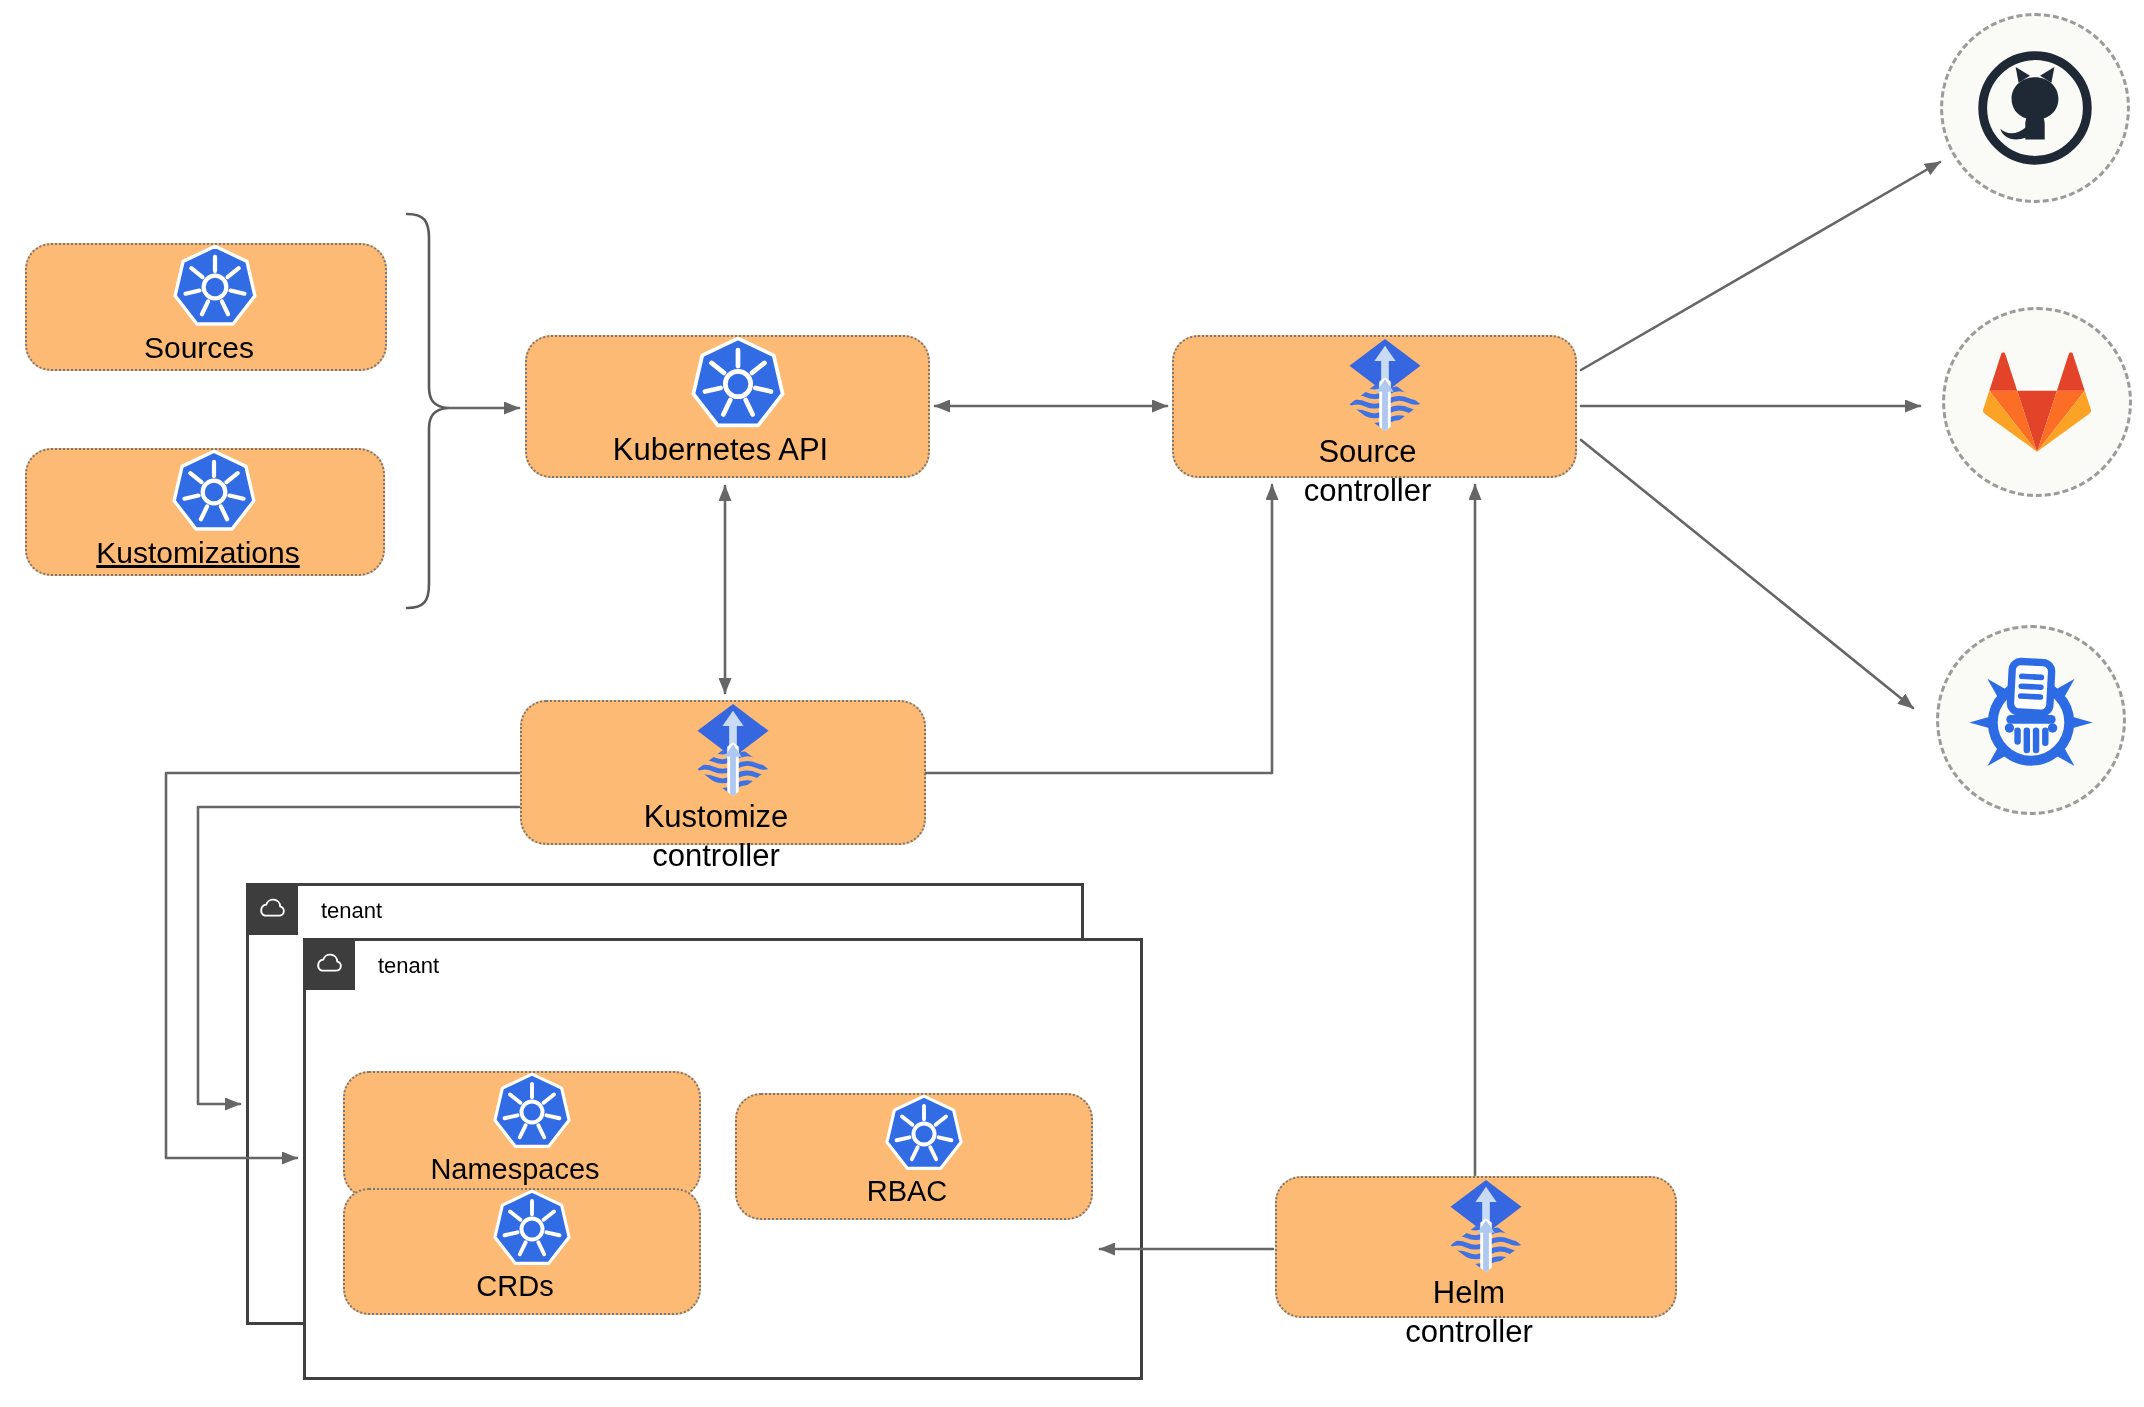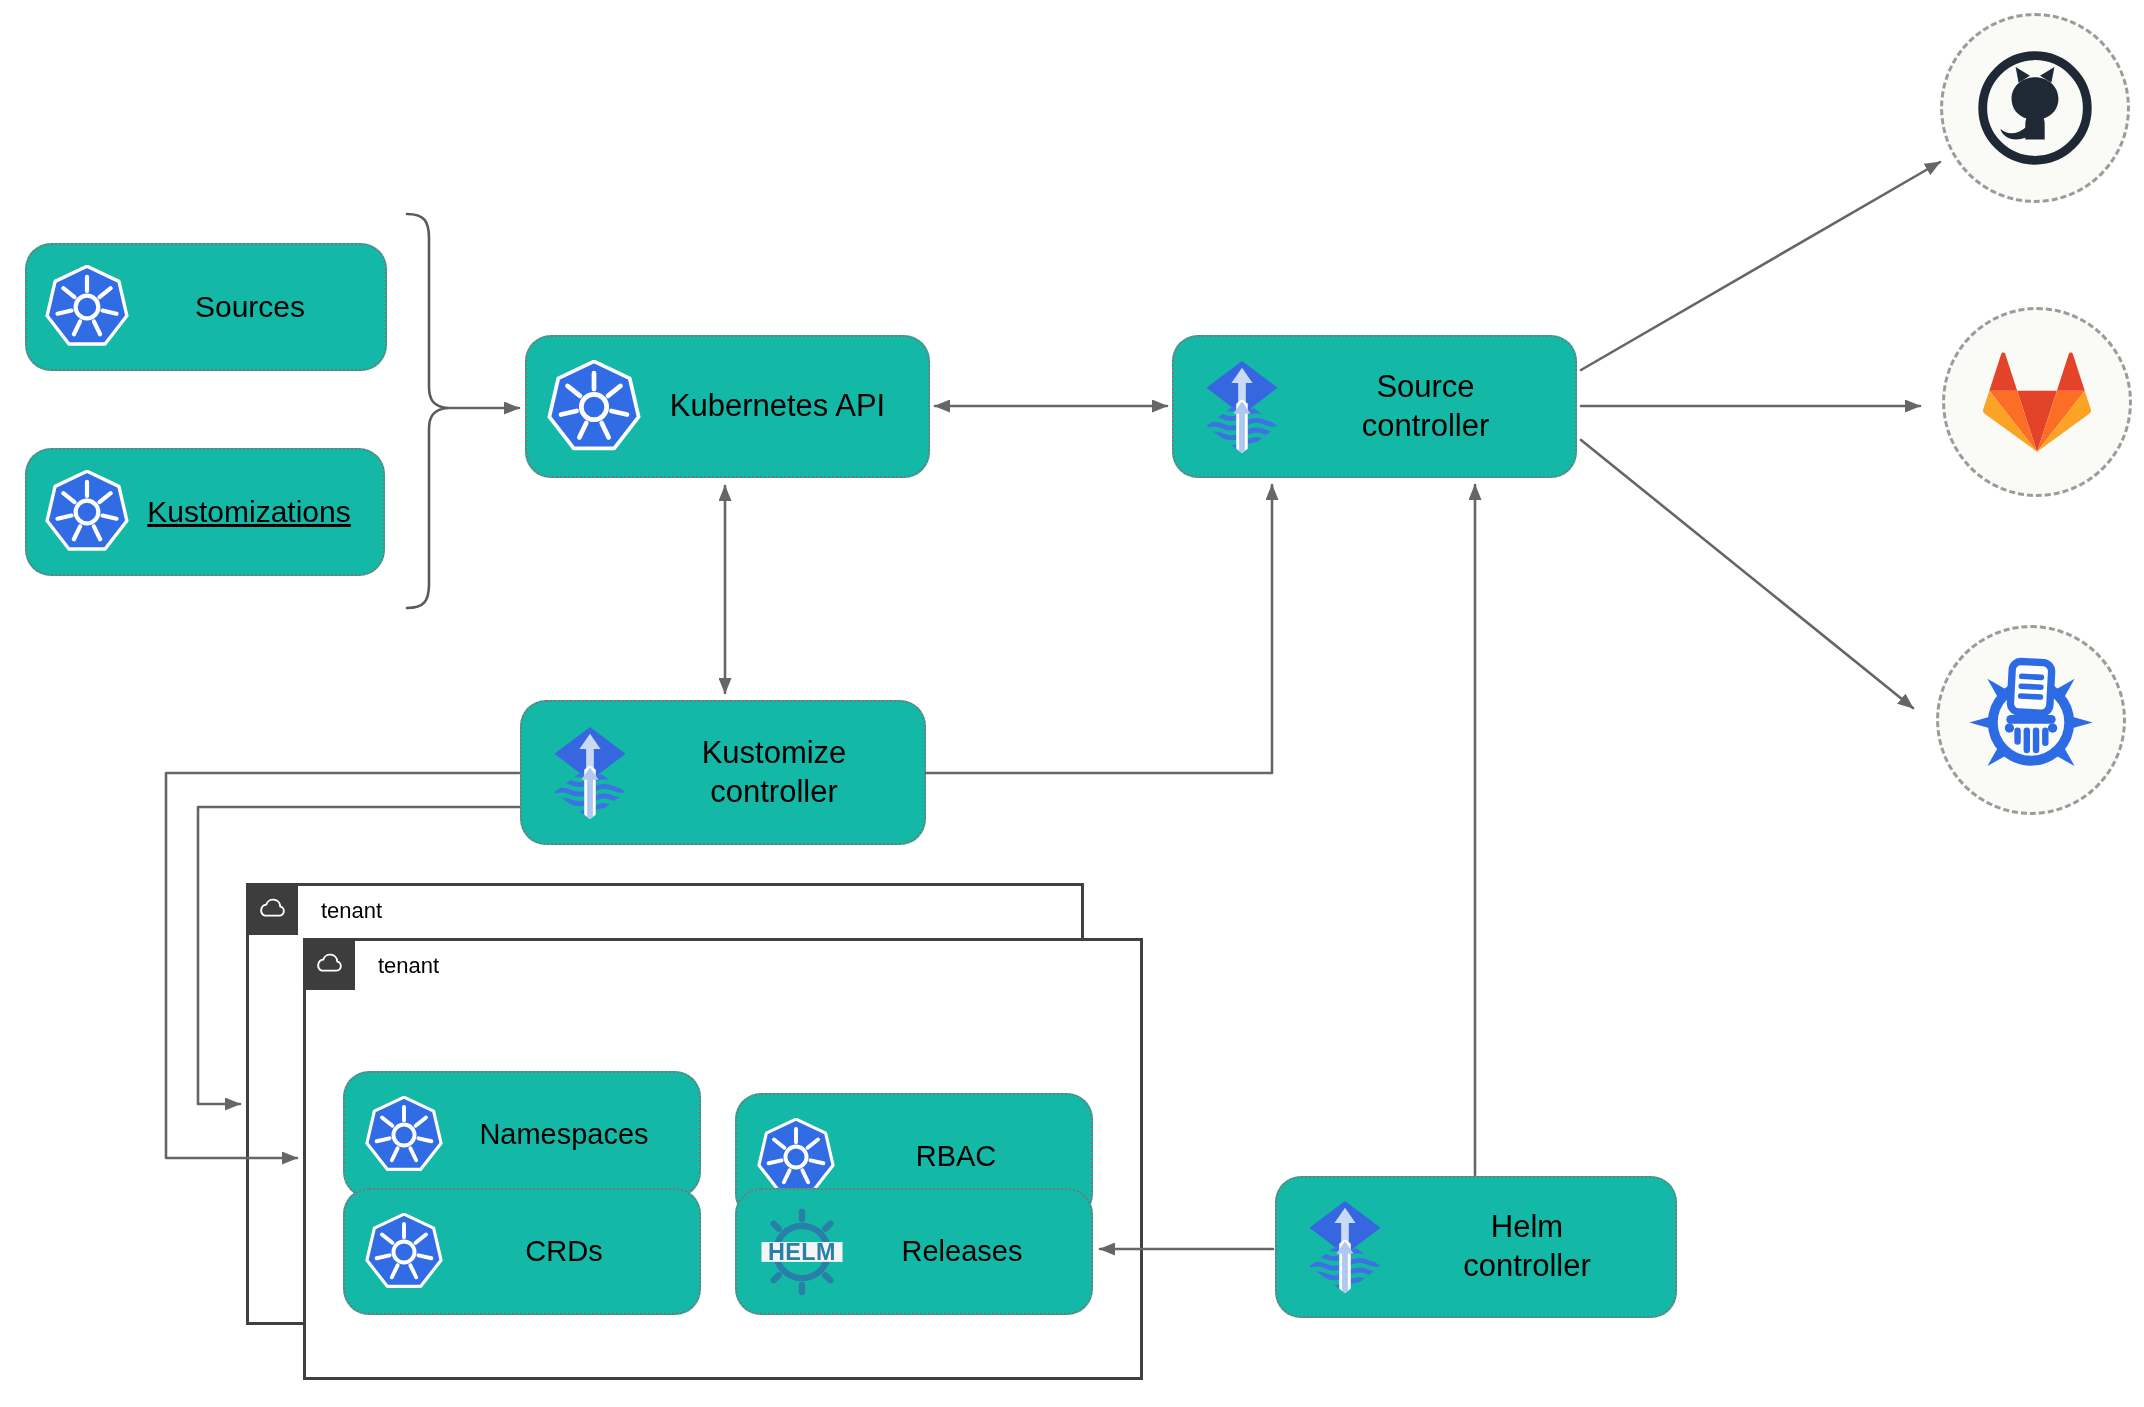--- a/index.html
+++ b/index.html
@@ -1,20 +1,20 @@
 <!DOCTYPE html>
 <html><head>
 <meta charset="utf-8">
 <style>
   html,body{margin:0;padding:0;background:#fff;}
   #canvas{position:relative;width:2144px;height:1407px;background:#fff;
           font-family:"Liberation Sans",sans-serif;overflow:hidden;}
   
-  .node{position:absolute;background:#14b8a6;border:2px dotted #777;border-radius:26px;
-        box-sizing:border-box;display:flex;align-items:center;}
+  .node{position:absolute;background:#fdba74;border:2px dotted #777;border-radius:26px;
+        box-sizing:border-box;display:flex;align-items:center;flex-direction:column;}
   .node .ic{flex:0 0 auto;display:flex;margin-left:20px;}
   .node .lbl{flex:1;text-align:center;color:#000;line-height:1.25;white-space:pre-line;
              padding-right:14px;}
   .lbl-xl{font-size:31px;}
   .lbl-lg{font-size:30px;}
   .lbl-md{font-size:29px;}
   
   .tenant{position:absolute;background:#fff;border:3px solid #404040;box-sizing:border-box;}
   .tab{position:absolute;left:-3px;top:-3px;width:52px;height:52px;background:#3d3d3d;
        display:flex;align-items:center;justify-content:center;}
@@ -178,28 +178,20 @@
 
   <div class="node" style="left:343px;top:1188px;width:358px;height:127px;">
     <span class="ic">
       <svg width="78" height="78">
           <use href="#ic-k8s"></use>
         </svg>
       </span>
     <span class="lbl lbl-md">CRDs</span>
   </div>
 
-  <div class="node" style="left:735px;top:1188px;width:358px;height:127px;">
-    <span class="ic">
-      <svg width="90" height="90">
-          <use href="#ic-helm"></use>
-        </svg>
-      </span>
-    <span class="lbl lbl-md">Releases</span>
-  </div>
 
   <div class="endpoint" style="left:1940px;top:13px;">
     <svg width="126" height="126" viewBox="0 0 100 100">
       <circle cx="50" cy="50" r="41.5" fill="none" stroke="#1E2935" stroke-width="7"></circle>
       <g fill="#1E2935">
         <path d="M50 25.5c-10.6 0-18.6 7.5-18.6 17.1 0 7.7 4.7 13.4 11.7 15.7-.5 1.2-.8 2.8-.8 4.7v12h15.4v-12c0-1.9-.3-3.5-.8-4.7 7-2.3 11.7-8 11.7-15.7 0-9.6-8-17.1-18.6-17.1z"></path>
         <polygon points="37,30 34.6,17.5 46,24.5"></polygon>
         <polygon points="63,30 65.4,17.5 54,24.5"></polygon>
         <path d="M43 65 C36 71.5 27.5 71.5 22.5 66.5 C24.5 74 33 77 43 73.5 Z"></path>
       </g>

